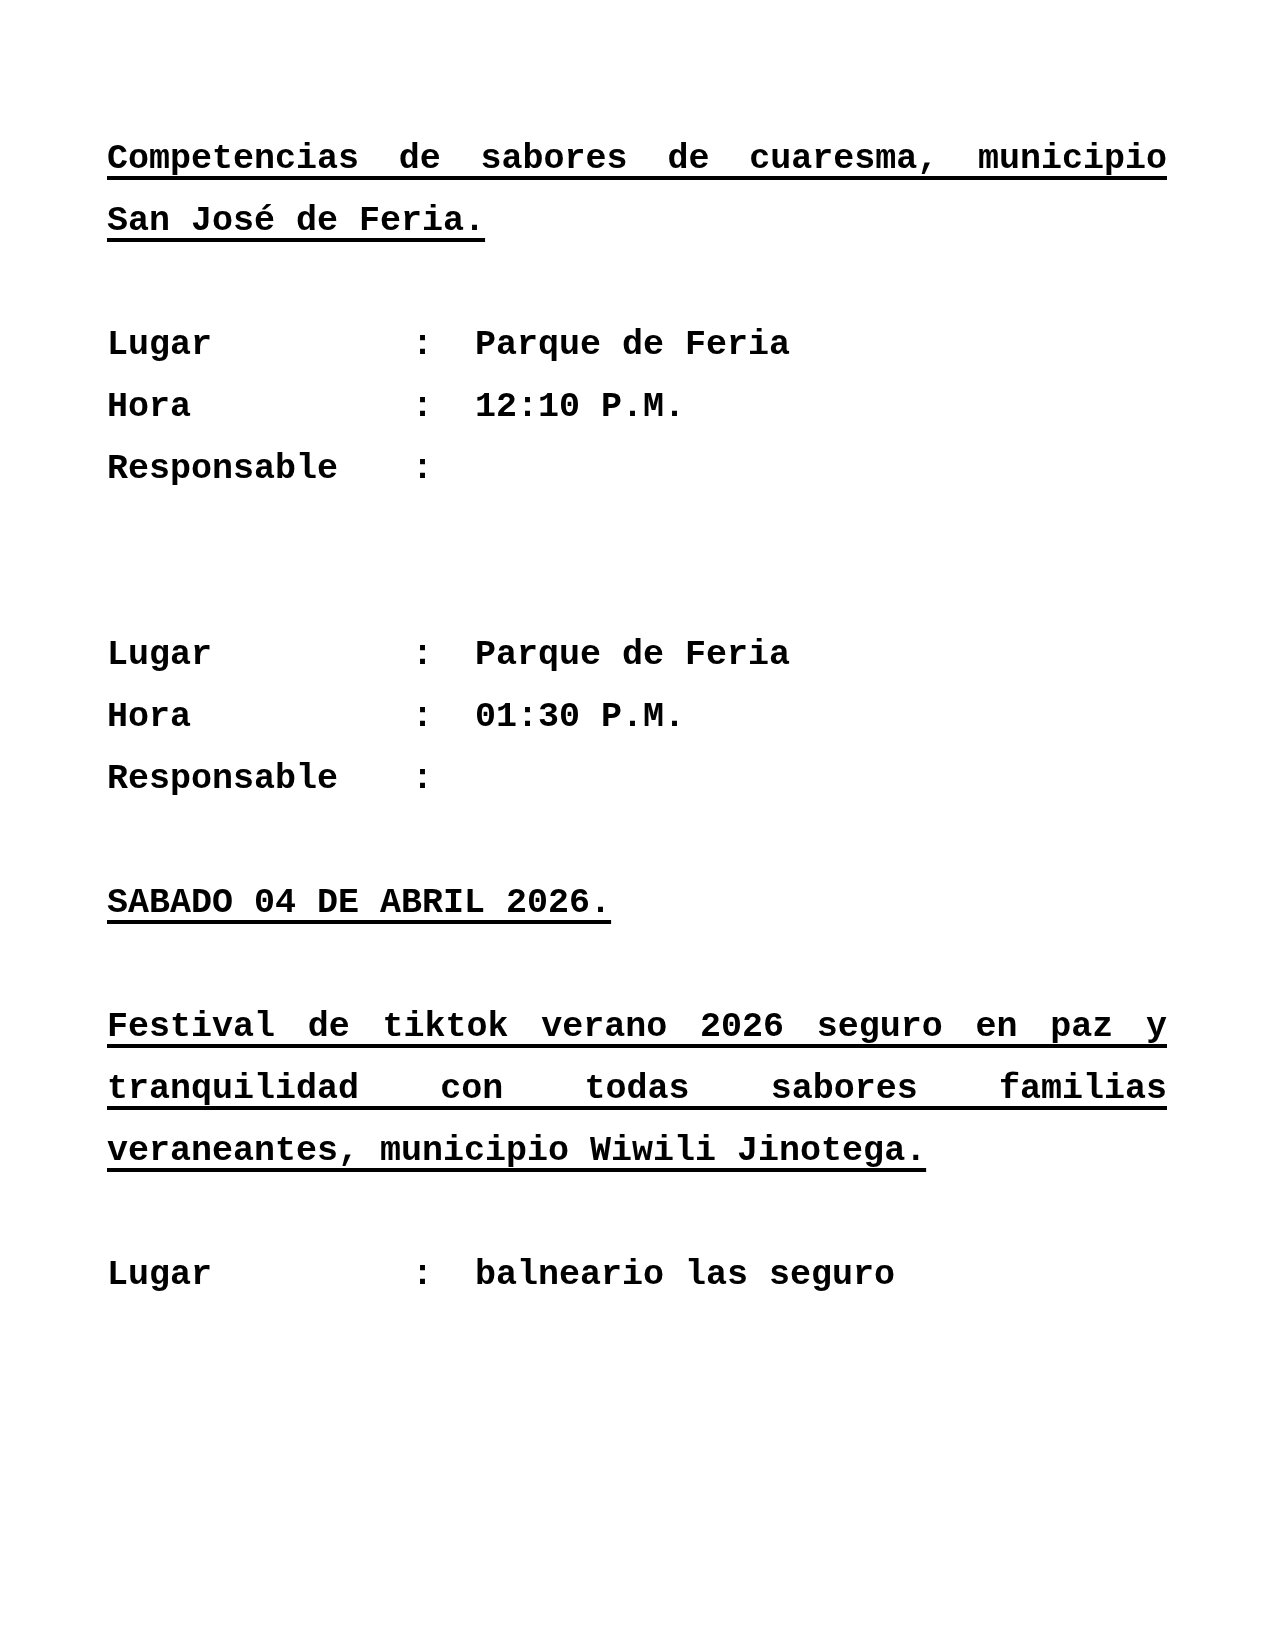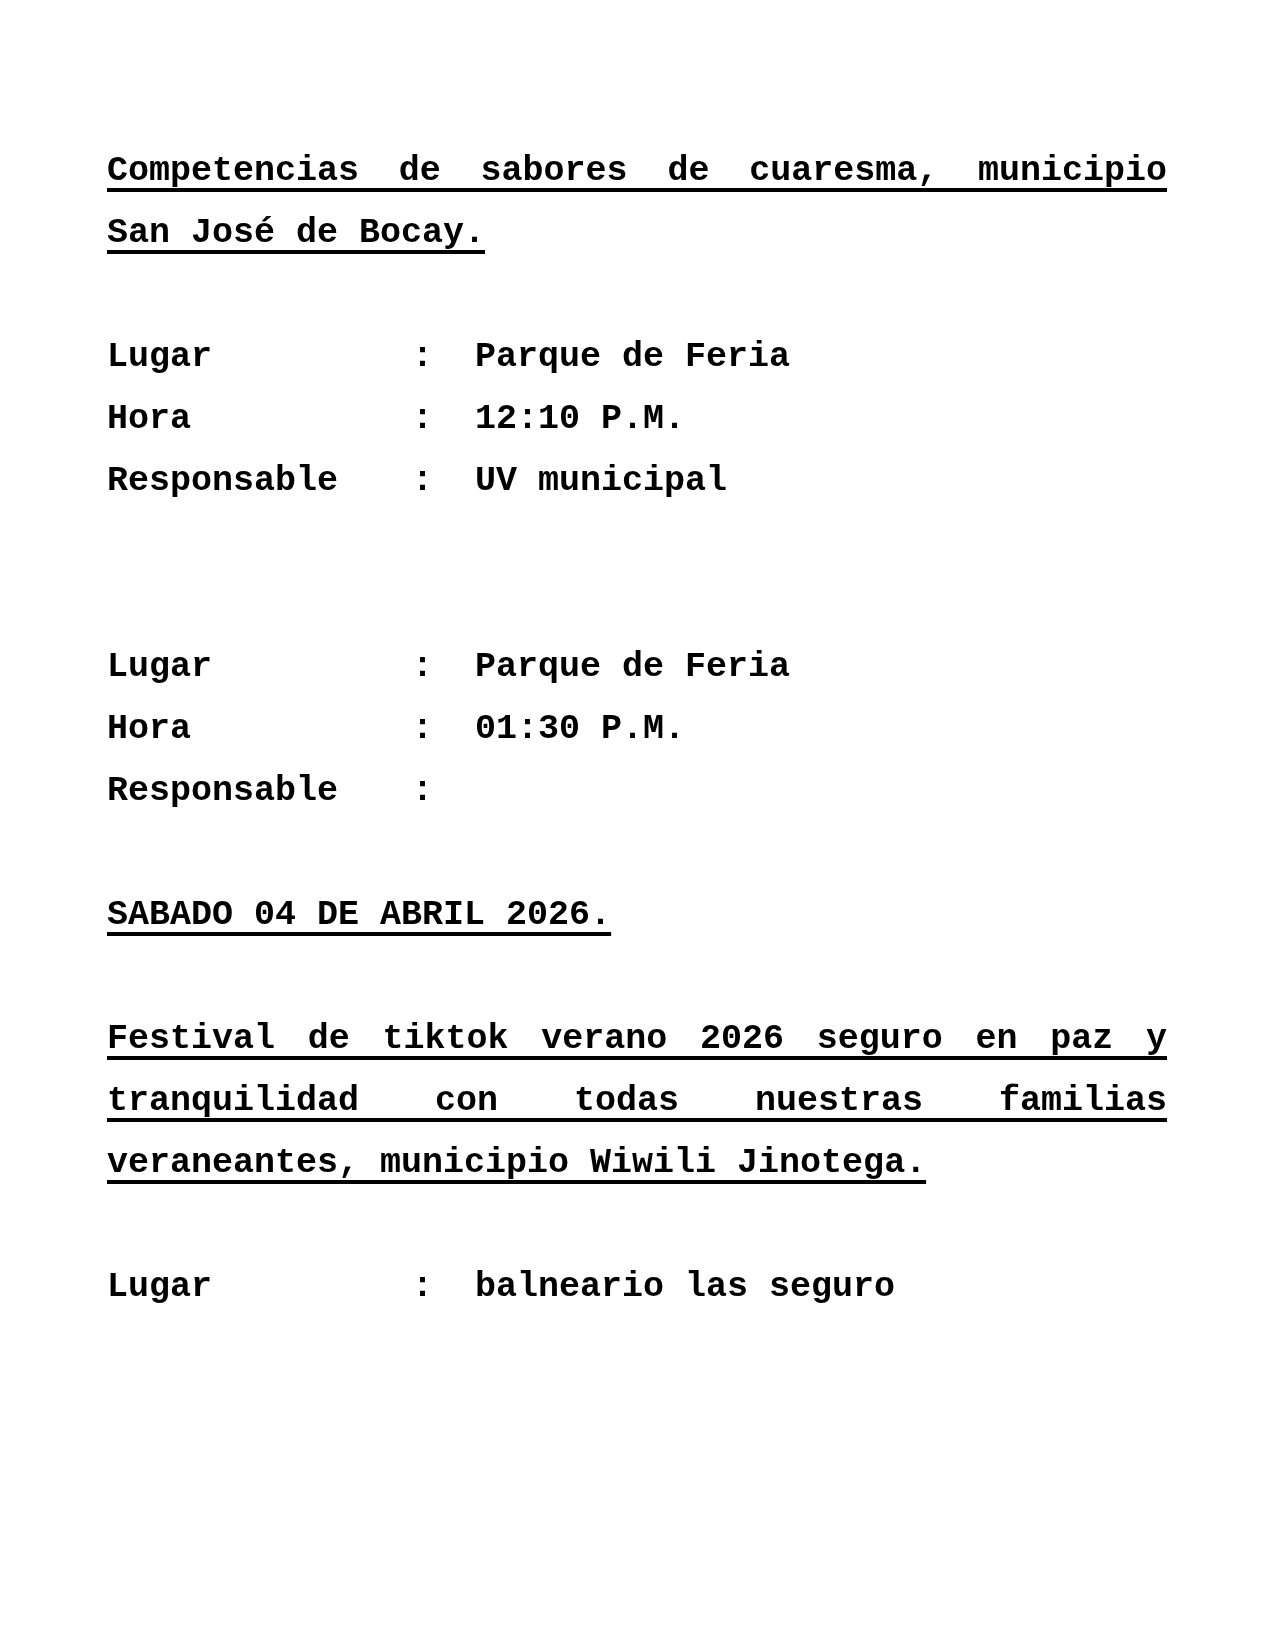--- a/index.html
+++ b/index.html
@@ -14,21 +14,21 @@
     background: #ffffff;
     overflow: hidden;
     font-family: "Liberation Mono", "DejaVu Sans Mono", monospace;
     font-weight: bold;
     font-size: 35px;
     color: #000000;
   }
   .content {
     position: absolute;
     left: 107px;
-    top: 140px;
+    top: 128px;
     width: 1060px;
   }
   .line {
     height: 62px;
     line-height: 62px;
     white-space: nowrap;
   }
   .heading {
     text-decoration: underline;
     text-decoration-thickness: 4px;
@@ -56,38 +56,37 @@
     flex: 1 1 auto;
   }
 </style>
 </head>
 <body>
 
 <div class="page">
   <div class="content">
 
     <div class="line heading stretch">Competencias de sabores de cuaresma, municipio</div>
-    <div class="line heading">San José de Bocay.</div>
+    <div class="line heading">San José de Feria.</div>
 
     <div class="line"></div>
 
     <div class="line row">
       <span class="lbl">Lugar</span>
       <span class="sep">:</span>
       <span class="val">Parque de Feria</span>
     </div>
     <div class="line row">
       <span class="lbl">Hora</span>
       <span class="sep">:</span>
       <span class="val">12:10 P.M.</span>
     </div>
     <div class="line row">
       <span class="lbl">Responsable</span>
       <span class="sep">:</span>
-      <span class="val">UV municipal</span>
     </div>
 
     <div class="line"></div>
 
 
     <div class="line"></div>
 
     <div class="line row">
       <span class="lbl">Lugar</span>
       <span class="sep">:</span>
@@ -103,21 +102,21 @@
       <span class="sep">:</span>
     </div>
 
     <div class="line"></div>
 
     <div class="line heading">SABADO 04 DE ABRIL 2026.</div>
 
     <div class="line"></div>
 
     <div class="line heading stretch">Festival de tiktok verano 2026 seguro en paz y</div>
-    <div class="line heading stretch">tranquilidad con todas nuestras familias</div>
+    <div class="line heading stretch">tranquilidad con todas sabores familias</div>
     <div class="line heading">veraneantes, municipio Wiwili Jinotega.</div>
 
     <div class="line"></div>
 
     <div class="line row">
       <span class="lbl">Lugar</span>
       <span class="sep">:</span>
       <span class="val">balneario las seguro</span>
     </div>
 

